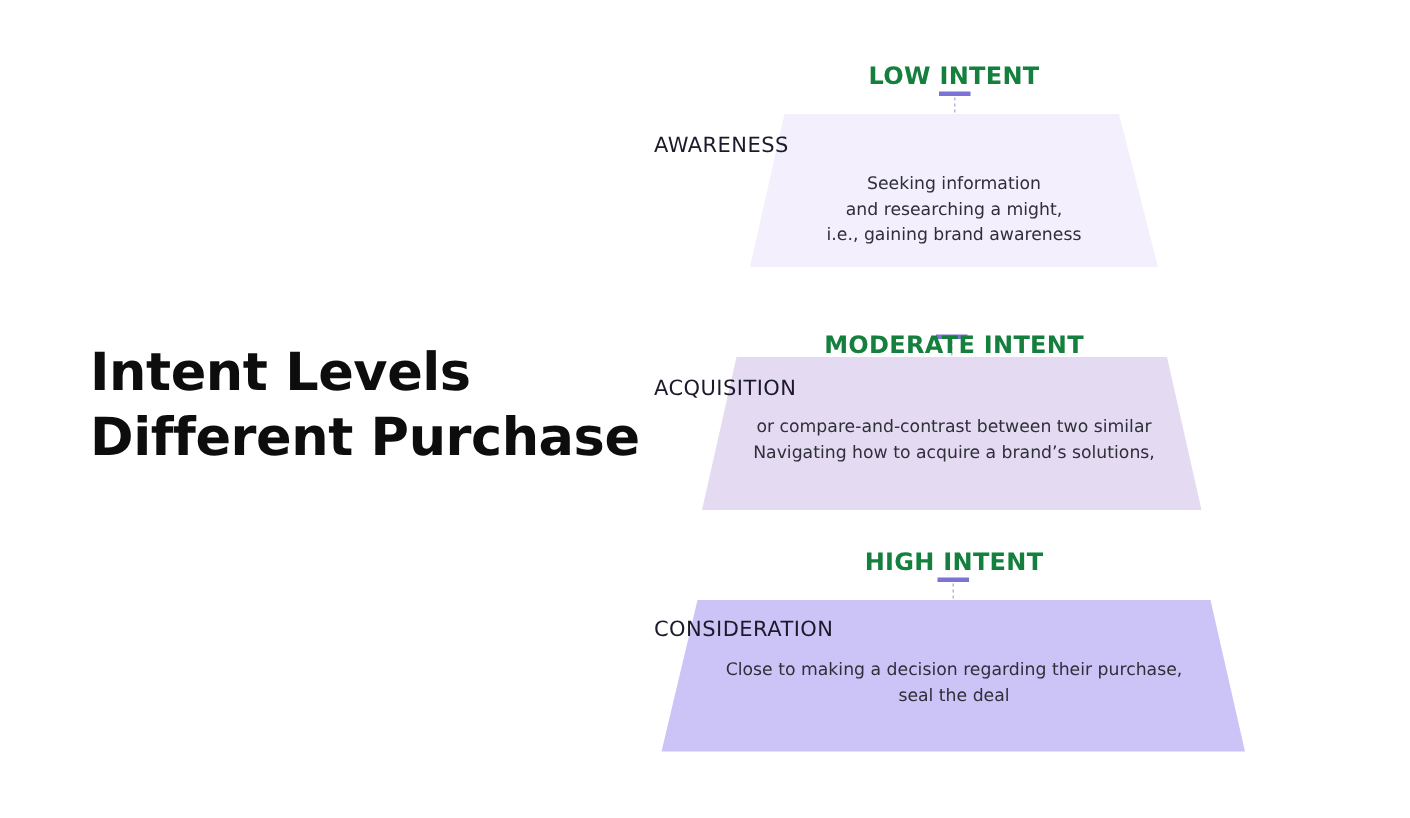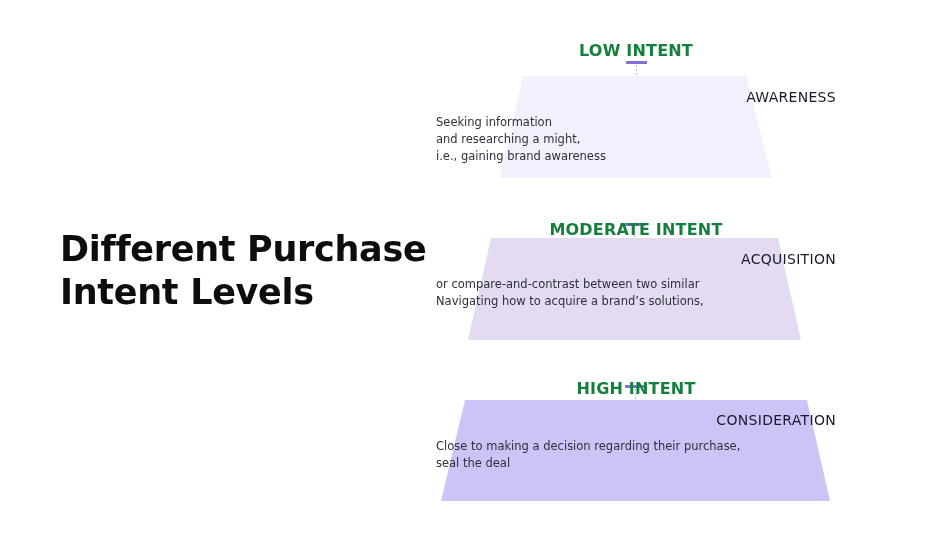--- a/index.html
+++ b/index.html
@@ -4,32 +4,32 @@
   <style>
     html, body { margin:0; padding:0; }
     body { width:940px; height:545px; background:#ffffff; position:relative; overflow:hidden;
            font-family:"DejaVu Sans", "Liberation Sans", sans-serif; color:#111111; }
     .title { position:absolute; left:60px; top:228px; font-size:35px; font-weight:bold; line-height:43px;
              letter-spacing:-0.3px; color:#0d0d0d; }
     .title div { white-space:nowrap; }
     svg.shapes { position:absolute; left:0; top:0; }
     .label { position:absolute; left:436px; width:400px; text-align:center; font-size:16px; font-weight:bold;
              letter-spacing:0.2px; color:#15803d; }
-    .stage-title { position:absolute; left:436px; width:400px; text-align:right; font-size:14px;
+    .stage-title { position:absolute; left:436px; width:400px; text-align:left; font-size:14px;
                    letter-spacing:0.3px; color:#1a1a2a; }
-    .desc { position:absolute; left:436px; width:400px; text-align:left; font-size:11.5px; line-height:17px;
+    .desc { position:absolute; left:436px; width:400px; text-align:center; font-size:11.5px; line-height:17px;
             color:#2f2f3a; }
     .desc div { white-space:nowrap; }
   </style>
 </head>
 <body>
 
 <div class="title">
+  <div>Intent Levels</div>
   <div>Different Purchase</div>
-  <div>Intent Levels</div>
 </div>
 
 <svg class="shapes" width="940" height="545">
 
   <rect x="626" y="61" width="21" height="3" fill="#7b74d6"></rect>
   <line x1="636.5" y1="65" x2="636.5" y2="76" stroke="#b9b4de" stroke-width="1" stroke-dasharray="2,2"></line>
   <polygon points="523,76 746,76 772,178 500,178" fill="#f3effd"></polygon>
 
   <rect x="624" y="223" width="21" height="3" fill="#7b74d6"></rect>
   <line x1="634.5" y1="227" x2="634.5" y2="238" stroke="#b9b4de" stroke-width="1" stroke-dasharray="2,2"></line>
@@ -48,18 +48,18 @@
   <div>i.e., gaining brand awareness</div>
 </div>
 
 <div class="label" style="top:220px;">MODERATE INTENT</div>
 <div class="stage-title" style="top:251px;">ACQUISITION</div>
 <div class="desc" style="top:276px;">
   <div>or compare-and-contrast between two similar</div>
   <div>Navigating how to acquire a brand’s solutions,</div>
 </div>
 
-<div class="label" style="top:365px;margin-top:14px;">HIGH INTENT</div>
+<div class="label" style="top:365px;">HIGH INTENT</div>
 <div class="stage-title" style="top:412px;">CONSIDERATION</div>
 <div class="desc" style="top:438px;">
   <div>Close to making a decision regarding their purchase,</div>
   <div>seal the deal</div>
 </div>
 
 </body></html>

